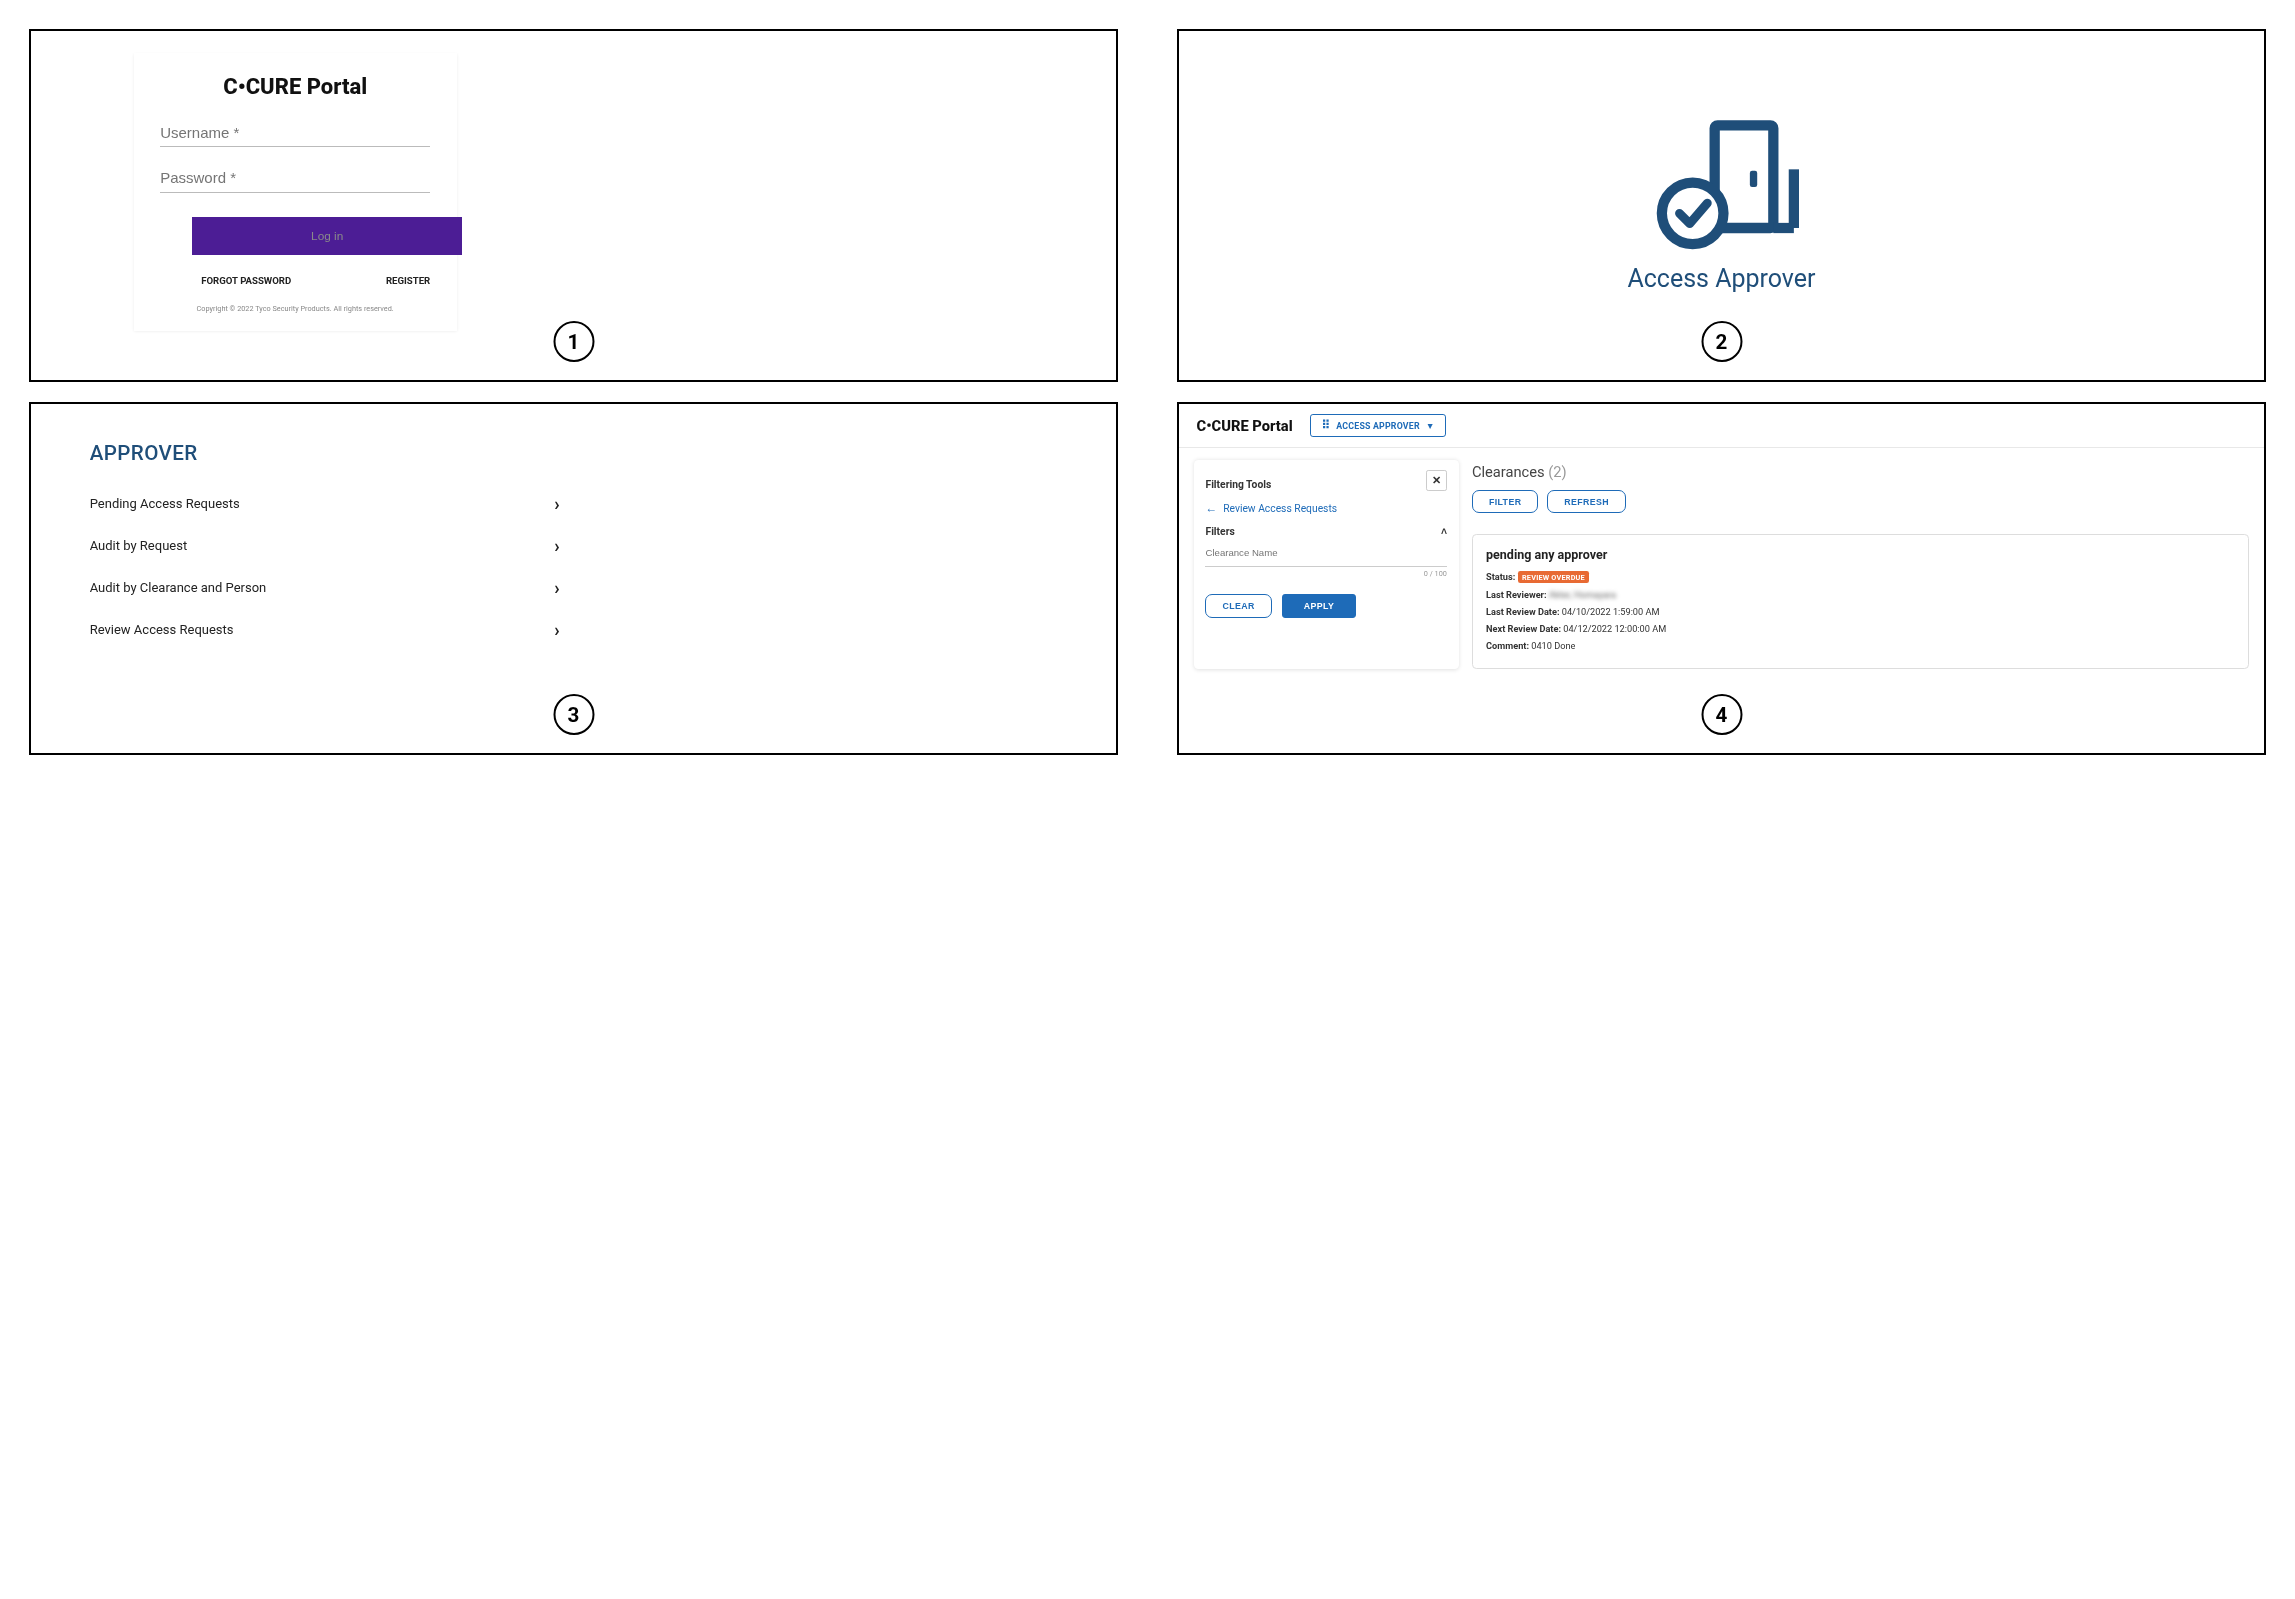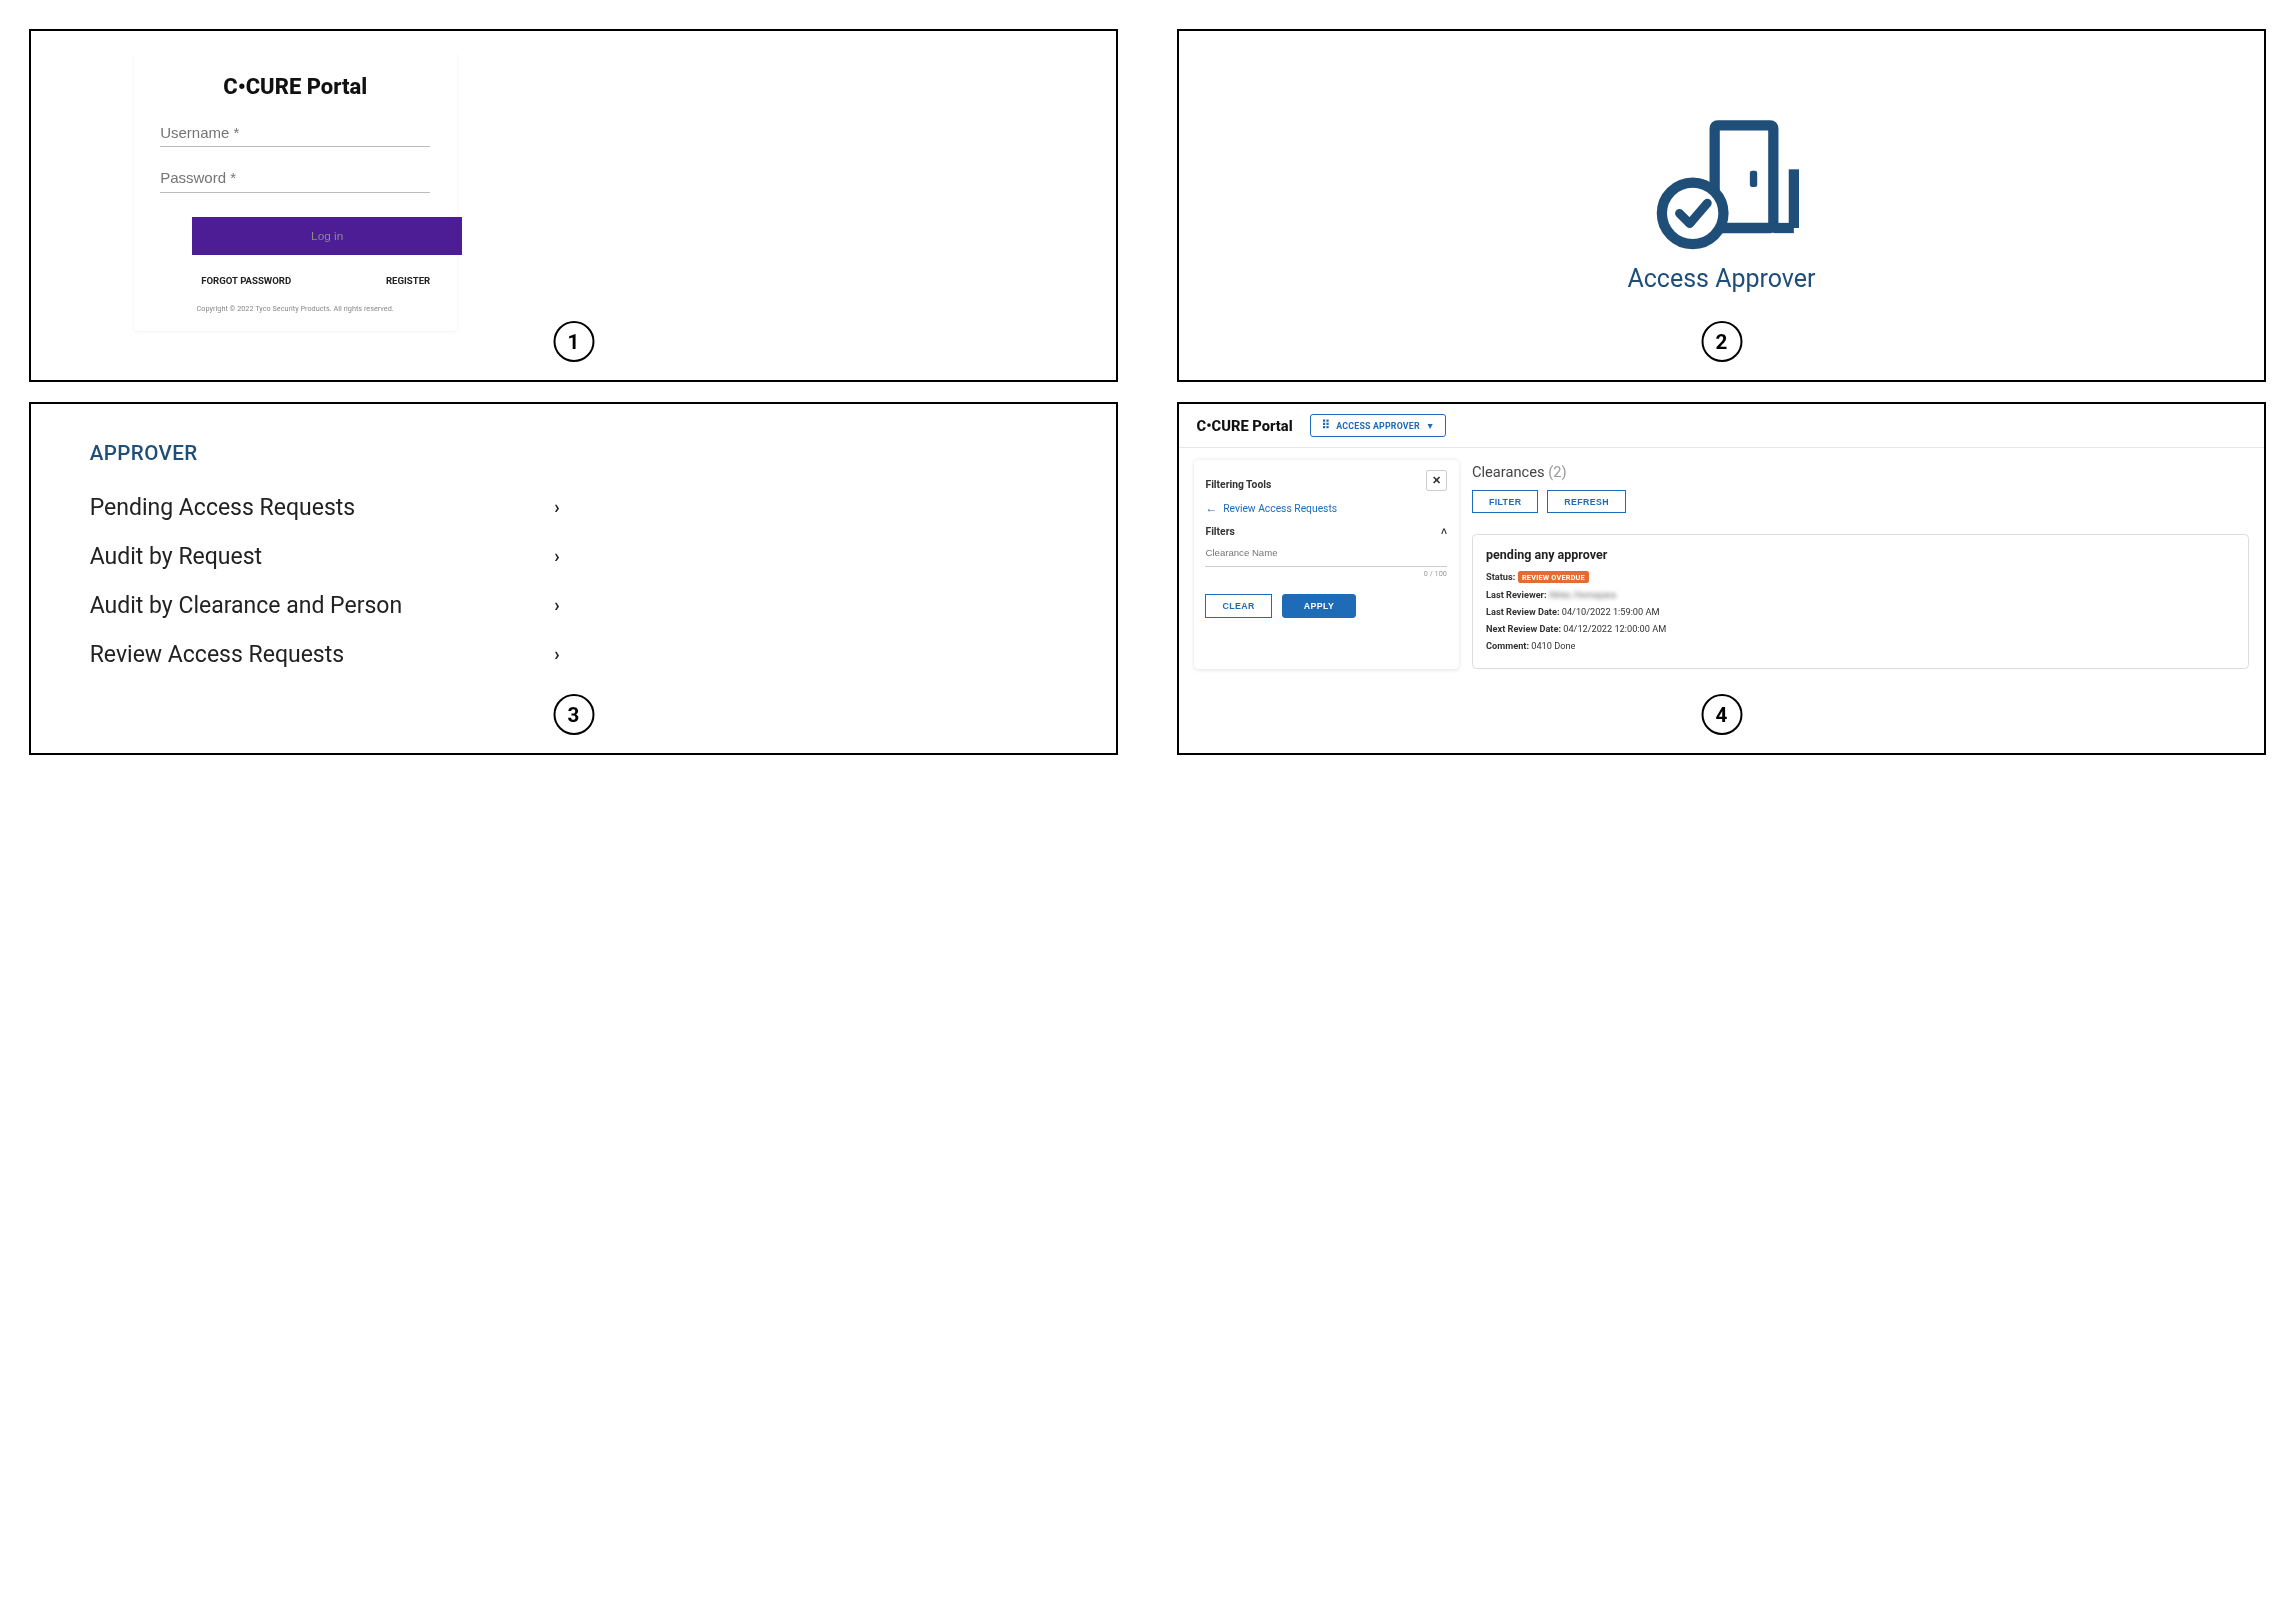--- a/index.html
+++ b/index.html
@@ -134,21 +134,21 @@
     gap: 22px;
   }
   .menu-item {
     display: flex;
     align-items: center;
     justify-content: space-between;
     width: 470px;
     cursor: pointer;
   }
   .menu-item span.label {
-    font-size: 23px;
+    font-size: 13px;
     color: #222;
   }
   .chev {
     font-size: 17.6px;
     color: #222;
     font-weight: 700;
   }
 
   
   .panel4 {
@@ -263,21 +263,21 @@
     gap: 10.3px;
     margin-top: 16px;
   }
   .btn-outline {
     border: 1.5px solid #1e6bb8;
     color: #1e6bb8;
     background: #fff;
     font-size: 8.8px;
     font-weight: 700;
     padding: 5.9px 16px;
-    border-radius: 0;
+    border-radius: 7px;
     cursor: pointer;
     letter-spacing: 0.4px;
   }
   .btn-fill {
     border: 1.5px solid #1e6bb8;
     background: #1e6bb8;
     color: #fff;
     font-size: 8.8px;
     font-weight: 700;
     padding: 5.9px 20.6px;

